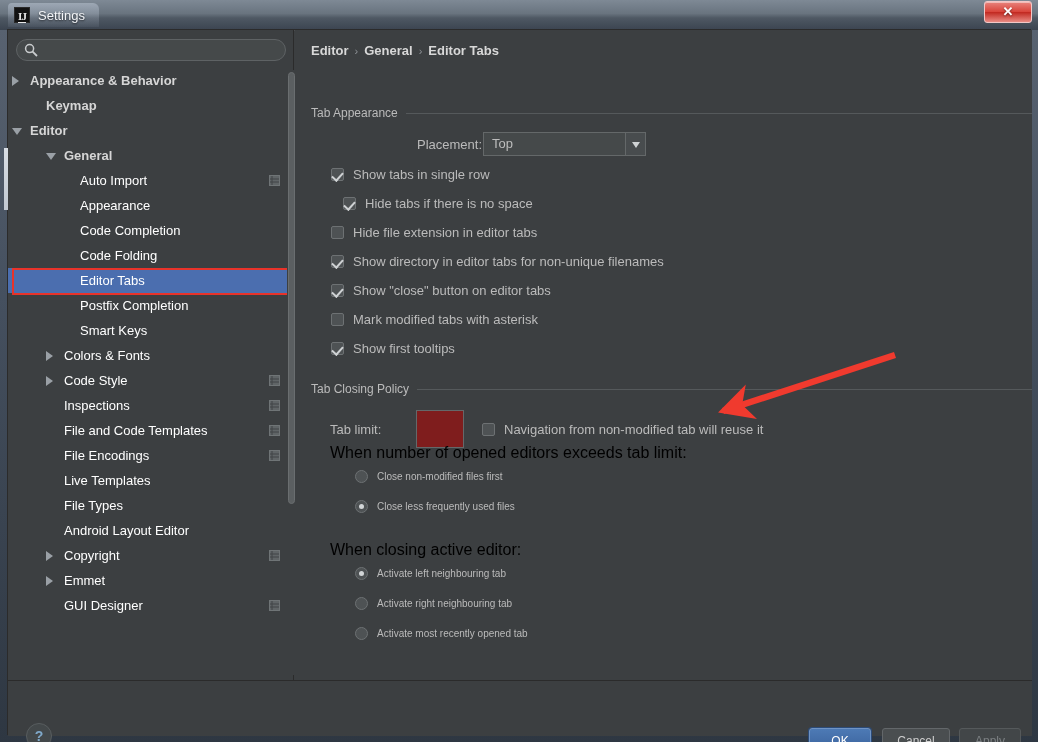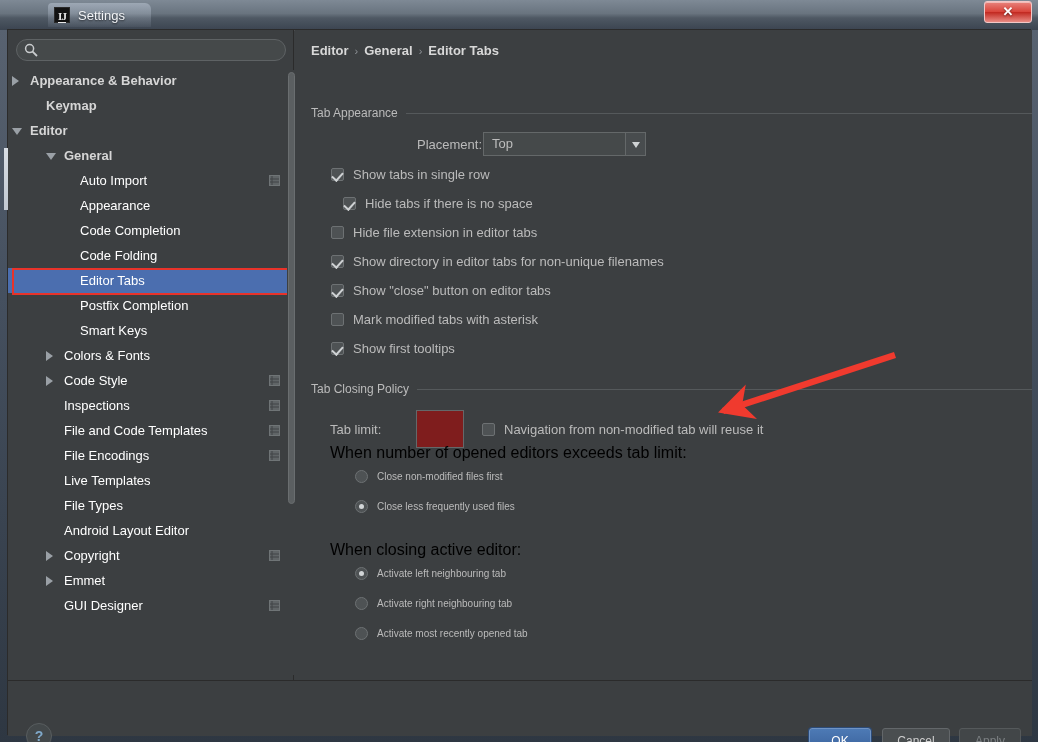--- a/index.html
+++ b/index.html
@@ -21,23 +21,23 @@
     position: absolute; left: 0; top: 0; width: 1038px; height: 30px;
     background: linear-gradient(to bottom, #7e8995 0%, #69747f 45%, #4e5863 60%, #3b4450 100%);
   }
   #titlebar {
     position: absolute; left: 0; top: 0; width: 1038px; height: 29px;
   }
   #title-left {
     position: absolute; left: 8px; top: 3px;
     display: flex; align-items: center; gap: 8px;
     height: 24px;
-    padding-right: 26px;
+    padding-right: 14px;
     background: linear-gradient(to bottom, rgba(200,210,225,.45), rgba(150,162,180,.10));
-    border-top-left-radius: 4px; border-top-right-radius: 6px; margin-left: 40px;
+    border-top-left-radius: 4px; border-top-right-radius: 6px;
   }
   #app-icon {
     width: 16px; height: 16px; margin-left: 6px;
     background: #121212;
     color: #e8e8e8;
     font-family: "Liberation Serif", serif;
     font-size: 11px; font-weight: bold;
     line-height: 16px; text-align: center;
     letter-spacing: -1px;
     border: 1px solid #2a2a2a;

